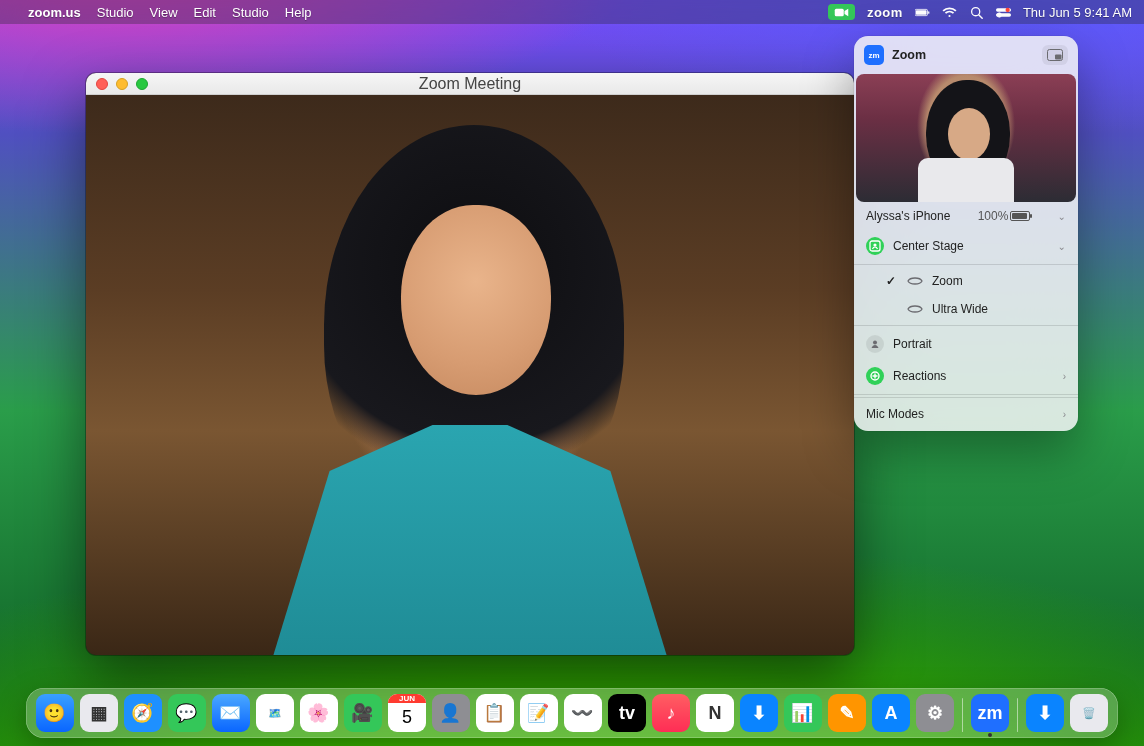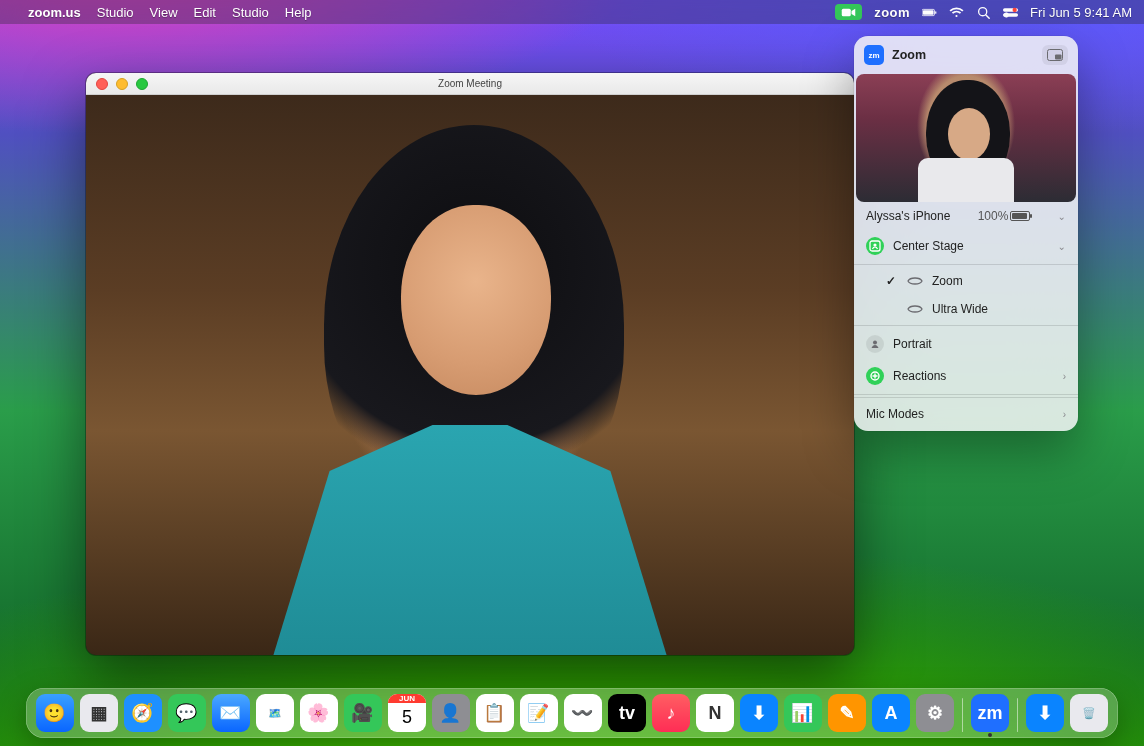--- a/index.html
+++ b/index.html
@@ -37,21 +37,21 @@
   }
   #titlebar {
     height:22px; background:linear-gradient(#f6f6f6,#e9e9e9);
     border-bottom:1px solid #cfcfcf; display:flex; align-items:center; position:relative;
   }
   .traffic { display:flex; gap:8px; padding-left:10px; }
   .tl { width:12px; height:12px; border-radius:50%; }
   .tl.r{background:#ff5f57;border:1px solid #e24640;}
   .tl.y{background:#febc2e;border:1px solid #d6a023;}
   .tl.g{background:#28c840;border:1px solid #1fa533;}
-  #titlebar .title { position:absolute; left:0; right:0; text-align:center; font-size:10px; color:#444; font-weight:500; pointer-events:none;}
+  #titlebar .title { position:absolute; left:0; right:0; text-align:center; font-size:16px; color:#444; font-weight:500; pointer-events:none;}
   #video-main {
     position:absolute; inset:22px 0 0 0;
     background:
       radial-gradient(260px 340px at 50% 42%, #d9a47a 0%, #c68a60 35%, rgba(0,0,0,0) 55%),
       linear-gradient(180deg,#3d2a1b 0%,#5b3d24 35%,#7a5632 60%,#3a2716 100%);
   }
   
   #hair { position:absolute; left:238px; top:30px; width:300px; height:400px;
     background: radial-gradient(circle at 50% 35%, #0d0d10 0%, #18181d 60%, rgba(0,0,0,0) 70%);
     border-radius:50% 50% 45% 45%; }
@@ -162,21 +162,21 @@
           </svg>
       </span>
       <span class="mb-item">
         <svg class="menu-ico" viewBox="0 0 18 12">
             <rect x="0" y="1" width="18" height="4" rx="2" fill="#fff"></rect>
             <circle cx="14" cy="3" r="2.6" fill="#ff453a"></circle>
             <rect x="0" y="7" width="18" height="4" rx="2" fill="#fff"></rect>
             <circle cx="4" cy="9" r="2.6" fill="#fff" stroke="#fff"></circle>
           </svg>
       </span>
-      <span class="mb-item">Fri Jun 5  9:41 AM</span>
+      <span class="mb-item">Thu Jun 5  9:41 AM</span>
     </div>
   </div>
 
   <div id="zoom-window">
     <div id="titlebar">
       <div class="traffic">
         <div class="tl r"></div>
         <div class="tl y"></div>
         <div class="tl g"></div>
       </div>

